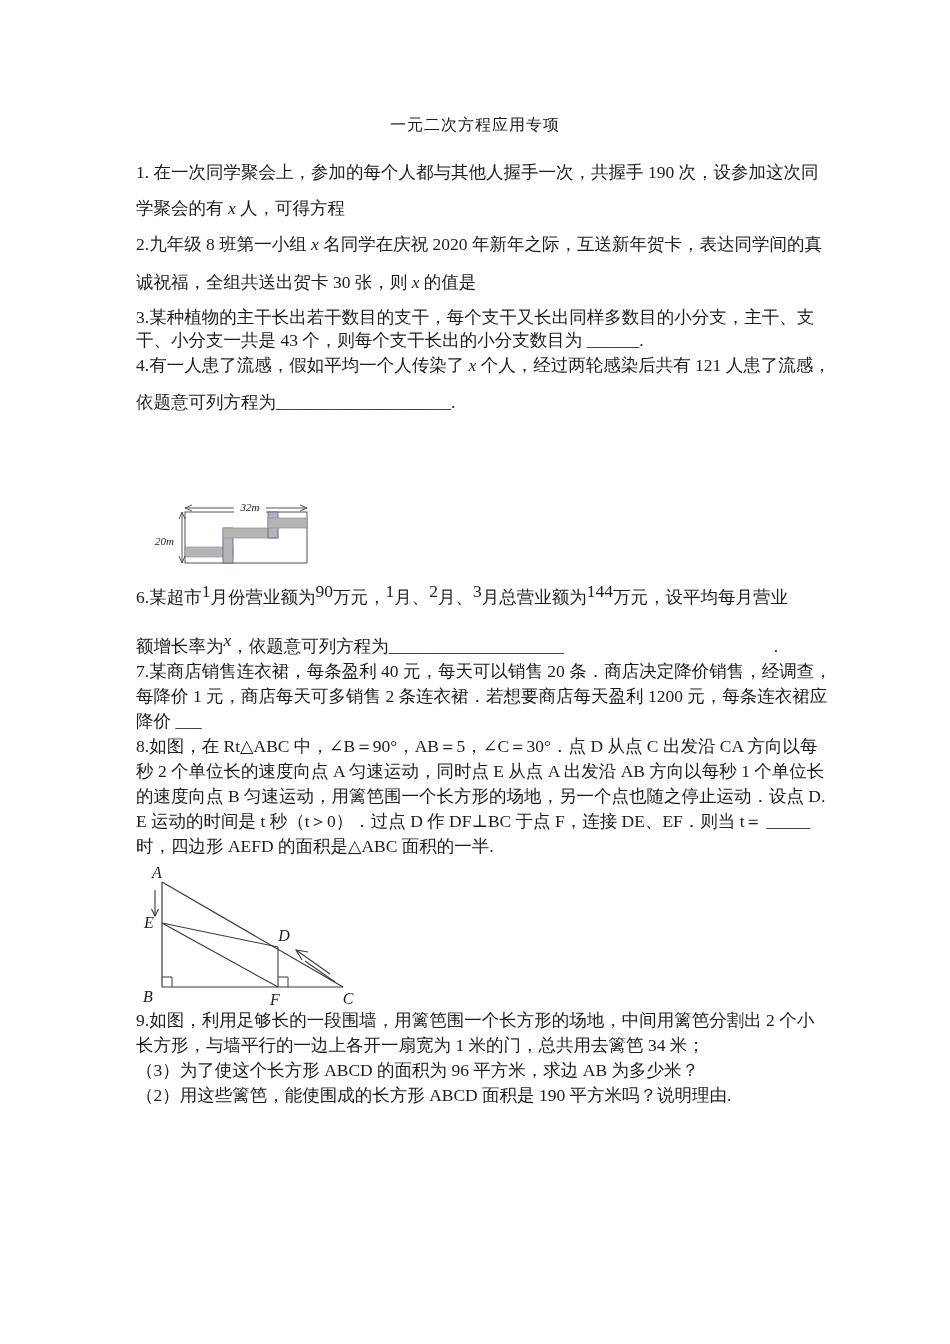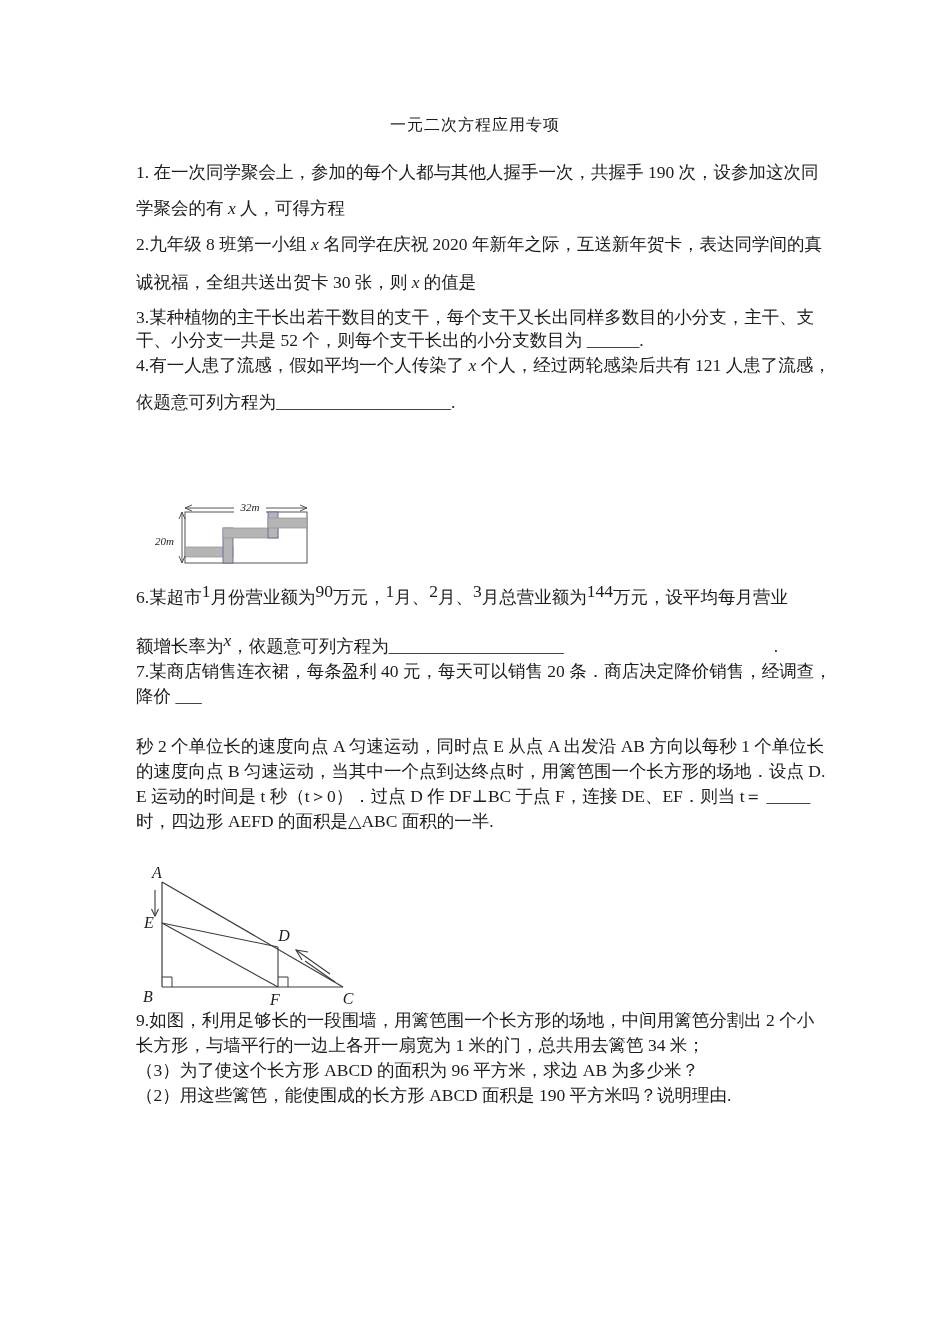--- a/index.html
+++ b/index.html
@@ -36,21 +36,21 @@
   <div class="blk" style="top:154px;line-height:36px">
       <div class="ln">1. 在一次同学聚会上，参加的每个人都与其他人握手一次，共握手 190 次，设参加这次同</div>
       <div class="ln">学聚会的有 <i>x</i> 人，可得方程</div>
     </div>
   <div class="blk" style="top:225px;line-height:38px">
       <div class="ln">2.九年级 8 班第一小组 <i>x</i> 名同学在庆祝 2020 年新年之际，互送新年贺卡，表达同学间的真</div>
       <div class="ln">诚祝福，全组共送出贺卡 30 张，则 <i>x</i> 的值是</div>
     </div>
   <div class="blk" style="top:306px;line-height:23px">
       <div class="ln">3.某种植物的主干长出若干数目的支干，每个支干又长出同样多数目的小分支，主干、支</div>
-      <div class="ln">干、小分支一共是 52 个，则每个支干长出的小分支数目为 ______.</div>
+      <div class="ln">干、小分支一共是 43 个，则每个支干长出的小分支数目为 ______.</div>
     </div>
   <div class="blk" style="top:347px;line-height:37px">
       <div class="ln">4.有一人患了流感，假如平均一个人传染了 <i>x</i> 个人，经过两轮感染后共有 121 人患了流感，</div>
       <div class="ln">依题意可列方程为____________________.</div>
     </div>
 
   <svg class="fig" style="left:150px;top:498px" width="170" height="80" viewBox="0 0 170 80">
 
     <rect x="35" y="14" width="122" height="51" fill="none" stroke="#555" stroke-width="1"></rect>
 
@@ -78,25 +78,27 @@
     <rect x="3" y="36" width="27" height="13" fill="#ffffff"></rect>
     <text x="5" y="47" font-size="11">20m</text>
   </svg>
 
   <div class="blk" style="top:573px;line-height:49px">
       <div class="ln">6.某超市<span class="rs">1</span>月份营业额为<span class="rs">90</span>万元，<span class="rs">1</span>月、<span class="rs">2</span>月、<span class="rs">3</span>月总营业额为<span class="rs">144</span>万元，设平均每月营业</div>
       <div class="ln">额增长率为<span class="rs"><i>x</i></span>，依题意可列方程为____________________　　　　　　　　　　　　.</div>
     </div>
   <div class="blk" style="top:659px;line-height:25px">
       <div class="ln">7.某商店销售连衣裙，每条盈利 40 元，每天可以销售 20 条．商店决定降价销售，经调查，</div>
+      <div class="ln">每降价 1 元，商店每天可多销售 2 条连衣裙．若想要商店每天盈利 1200 元，每条连衣裙应</div>
       <div class="ln">降价 ___</div>
     </div>
   <div class="blk" style="top:734px;line-height:25px">
+      <div class="ln">8.如图，在 Rt△ABC 中，∠B＝90°，AB＝5，∠C＝30°．点 D 从点 C 出发沿 CA 方向以每</div>
       <div class="ln">秒 2 个单位长的速度向点 A 匀速运动，同时点 E 从点 A 出发沿 AB 方向以每秒 1 个单位长</div>
-      <div class="ln">的速度向点 B 匀速运动，当其中一个点到达终点时，用篱笆围一个长方形的场地．设点 D.</div>
+      <div class="ln">的速度向点 B 匀速运动，用篱笆围一个长方形的场地，另一个点也随之停止运动．设点 D.</div>
       <div class="ln">E 运动的时间是 t 秒（t＞0）．过点 D 作 DF⊥BC 于点 F，连接 DE、EF．则当 t＝ _____</div>
       <div class="ln">时，四边形 AEFD 的面积是△ABC 面积的一半.</div>
     </div>
 
   <svg class="fig" style="left:135px;top:862px" width="230" height="150" viewBox="0 0 230 150">
     <g stroke="#3a3a3a" stroke-width="1.2" fill="none">
       <line x1="27" y1="20" x2="27" y2="125"></line>
       <line x1="27" y1="125" x2="208" y2="125"></line>
       <line x1="27" y1="20" x2="208" y2="125"></line>
     </g>

